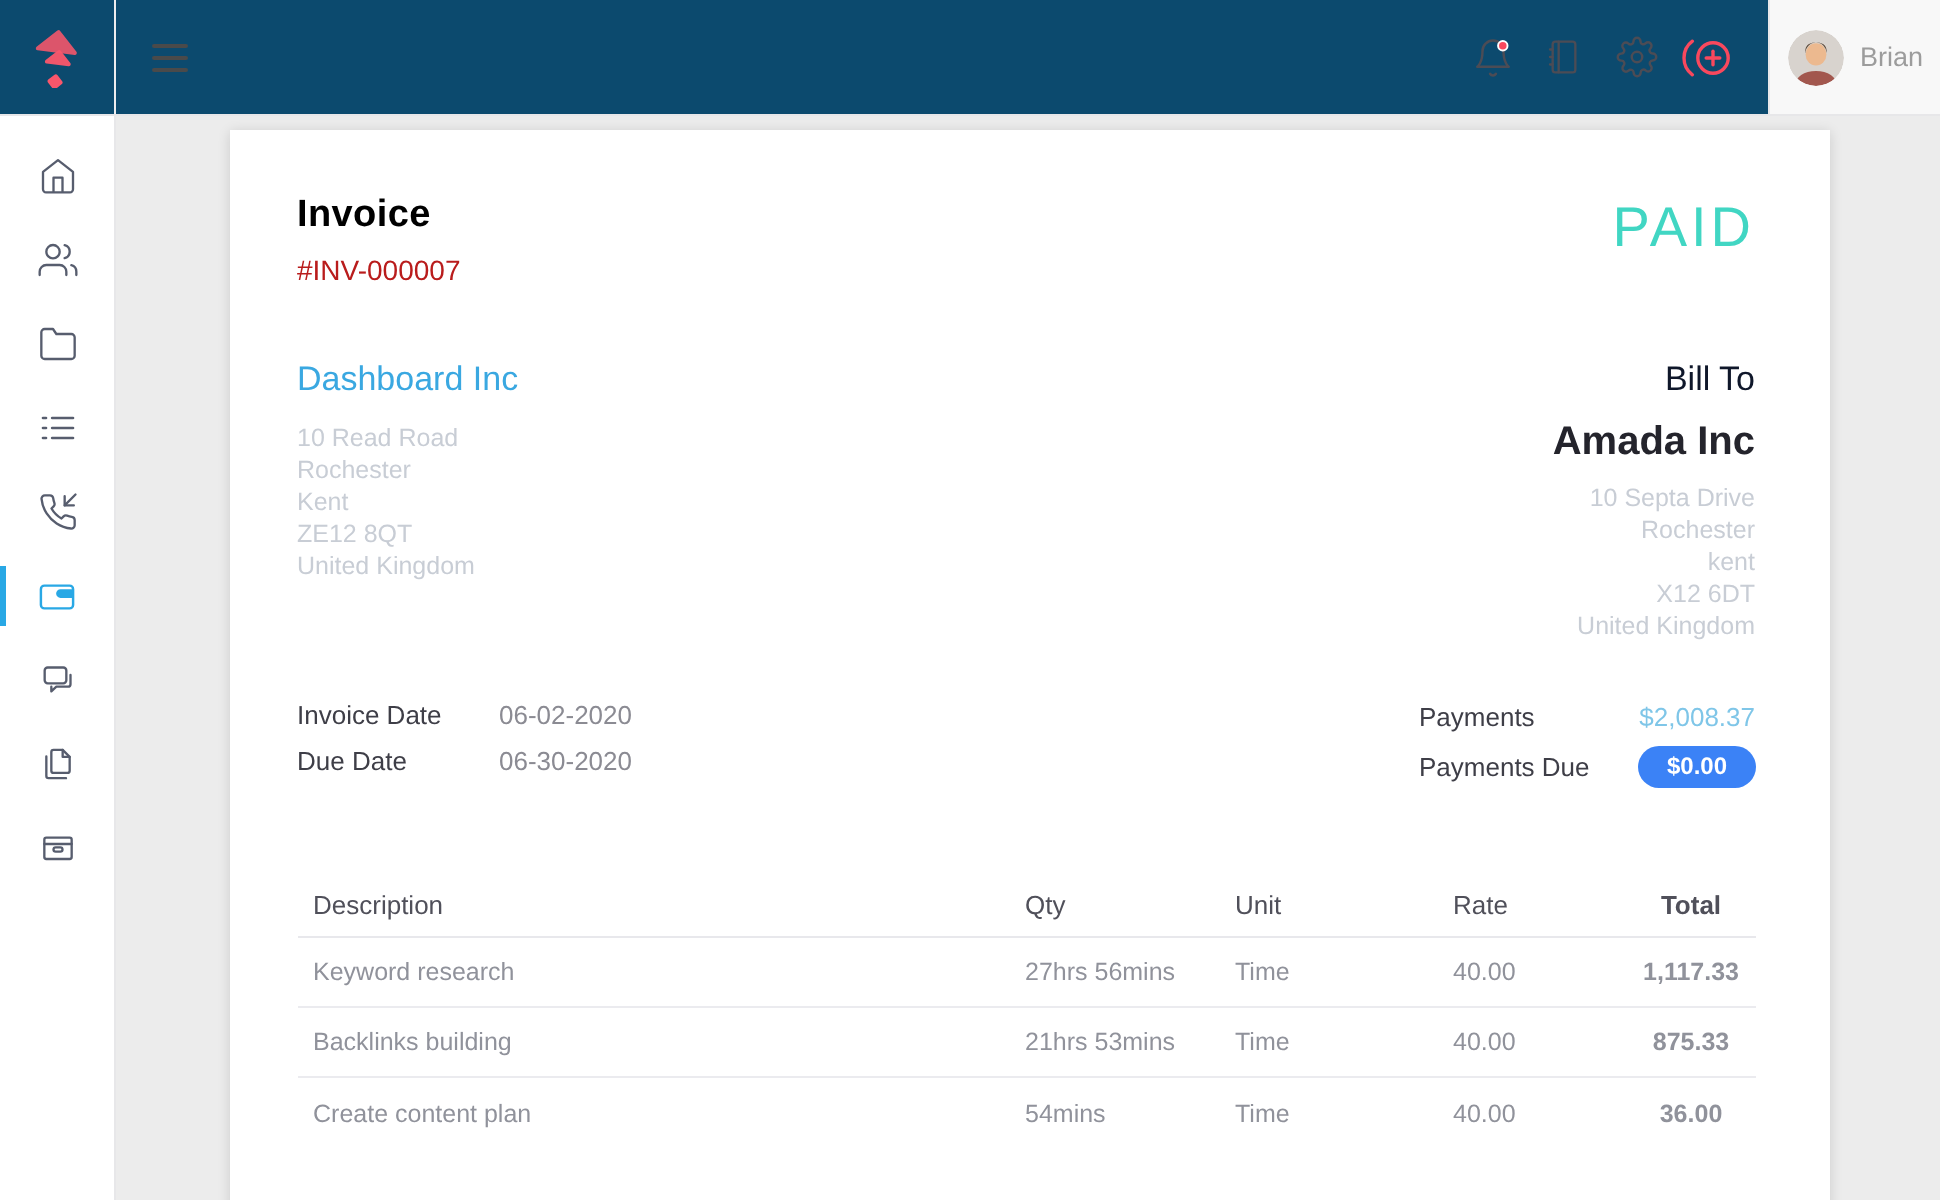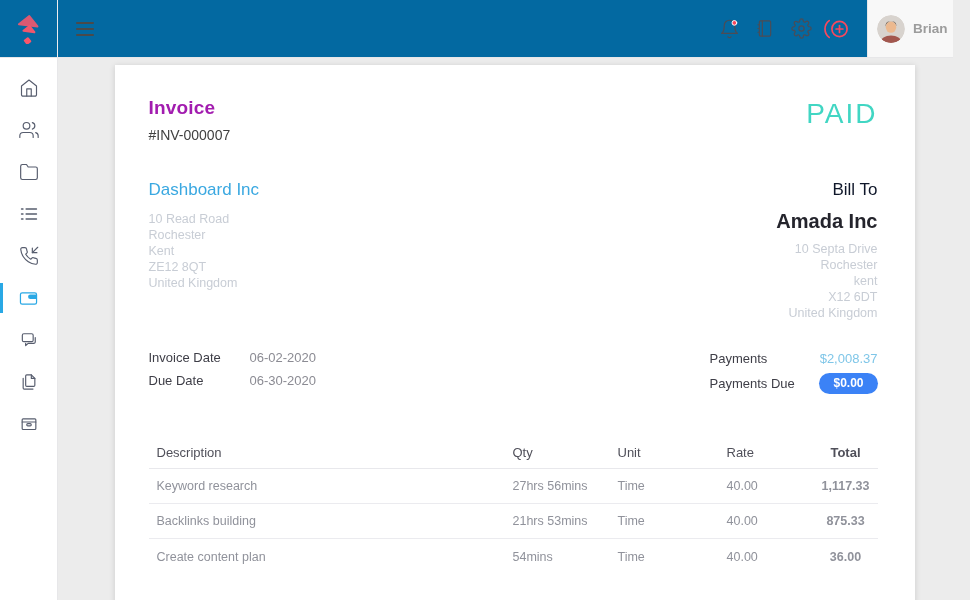--- a/index.html
+++ b/index.html
@@ -1,21 +1,21 @@
 <!DOCTYPE html>
 <html><head>
 <meta charset="utf-8">
 <style>
   * { box-sizing: border-box; margin: 0; padding: 0; }
   html,body { width:970px; height:600px; overflow:hidden; }
   body { font-family:"Liberation Sans", sans-serif; background:#ececec; position:relative; color:#3c3c44; }
 
   
-  .topbar { position:absolute; top:0; left:0; right:17px; height:58px; background:#0369a1;
-            border-bottom:1px solid #e7e7e9; display:flex; align-items:center; z-index:5;font-weight:bold; }
+  .topbar { position:absolute; top:0; left:0; right:0; height:58px; background:#0c4a6e;
+            border-bottom:1px solid #e7e7e9; display:flex; align-items:center; z-index:5; }
   .logo-cell { width:58px; height:100%; border-right:1px solid #ededef;
                display:flex; align-items:center; justify-content:center; cursor:pointer; }
   .hamburger { margin-left:10px; padding:8px; cursor:pointer; }
   .hamburger span { display:block; width:18px; height:2px; background:#4a4a4a; margin:4px 0; border-radius:1px; }
   .tb-spacer { flex:1; }
   .tb-icon { width:36px; height:36px; display:flex; align-items:center; justify-content:center;
              color:#4c4c55; cursor:pointer; }
   .tb-icon.red { color:#f9485d; }
   .user-cell { width:86px; height:100%; background:#f8f8f8; border-left:1px solid #e7e7e9;
                margin-left:12px; display:flex; align-items:center; gap:8px; padding-left:9px; cursor:pointer; }
@@ -29,22 +29,22 @@
               color:#575d6e; cursor:pointer; }
   .nav-item.active { color:#29a8e5; }
   .nav-item.active::before { content:""; position:absolute; left:0; top:6px; bottom:6px; width:3px; background:#29a8e5; }
 
   
   .main { position:absolute; left:59px; top:58px; right:0; bottom:0; background:#ececec; overflow:hidden; }
   .card { width:800px; height:542px; margin:7px auto 0; background:#fff;
           box-shadow:0 1px 6px rgba(0,0,0,.14); padding:32px 37px 0 34px; }
 
   .inv-header { display:flex; justify-content:space-between; align-items:flex-start; }
-  .inv-title { font-size:19px; font-weight:bold; color:#a21caf; letter-spacing:.2px; }
-  .inv-number { margin-top:8px; font-size:14px; color:#404040; }
+  .inv-title { font-size:19px; font-weight:bold; color:#000000; letter-spacing:.2px; }
+  .inv-number { margin-top:8px; font-size:14px; color:#b91c1c; }
   .paid-stamp { font-size:28px; color:#41d6c3; letter-spacing:2px; line-height:1; margin-top:3px; }
 
   .parties { display:flex; justify-content:space-between; margin-top:37px; }
   .org-name { font-size:17px; color:#3aa8e1; cursor:pointer; }
   .addr { margin-top:11px; font-size:12.5px; line-height:16px; color:#c8cdd5; }
   .billto { text-align:right; }
   .billto-label { font-size:17px; color:#0f172a; }
   .billto-name { margin-top:10px; font-size:20px; font-weight:bold; color:#24242c; }
   .billto .addr { margin-top:8px; }
 

